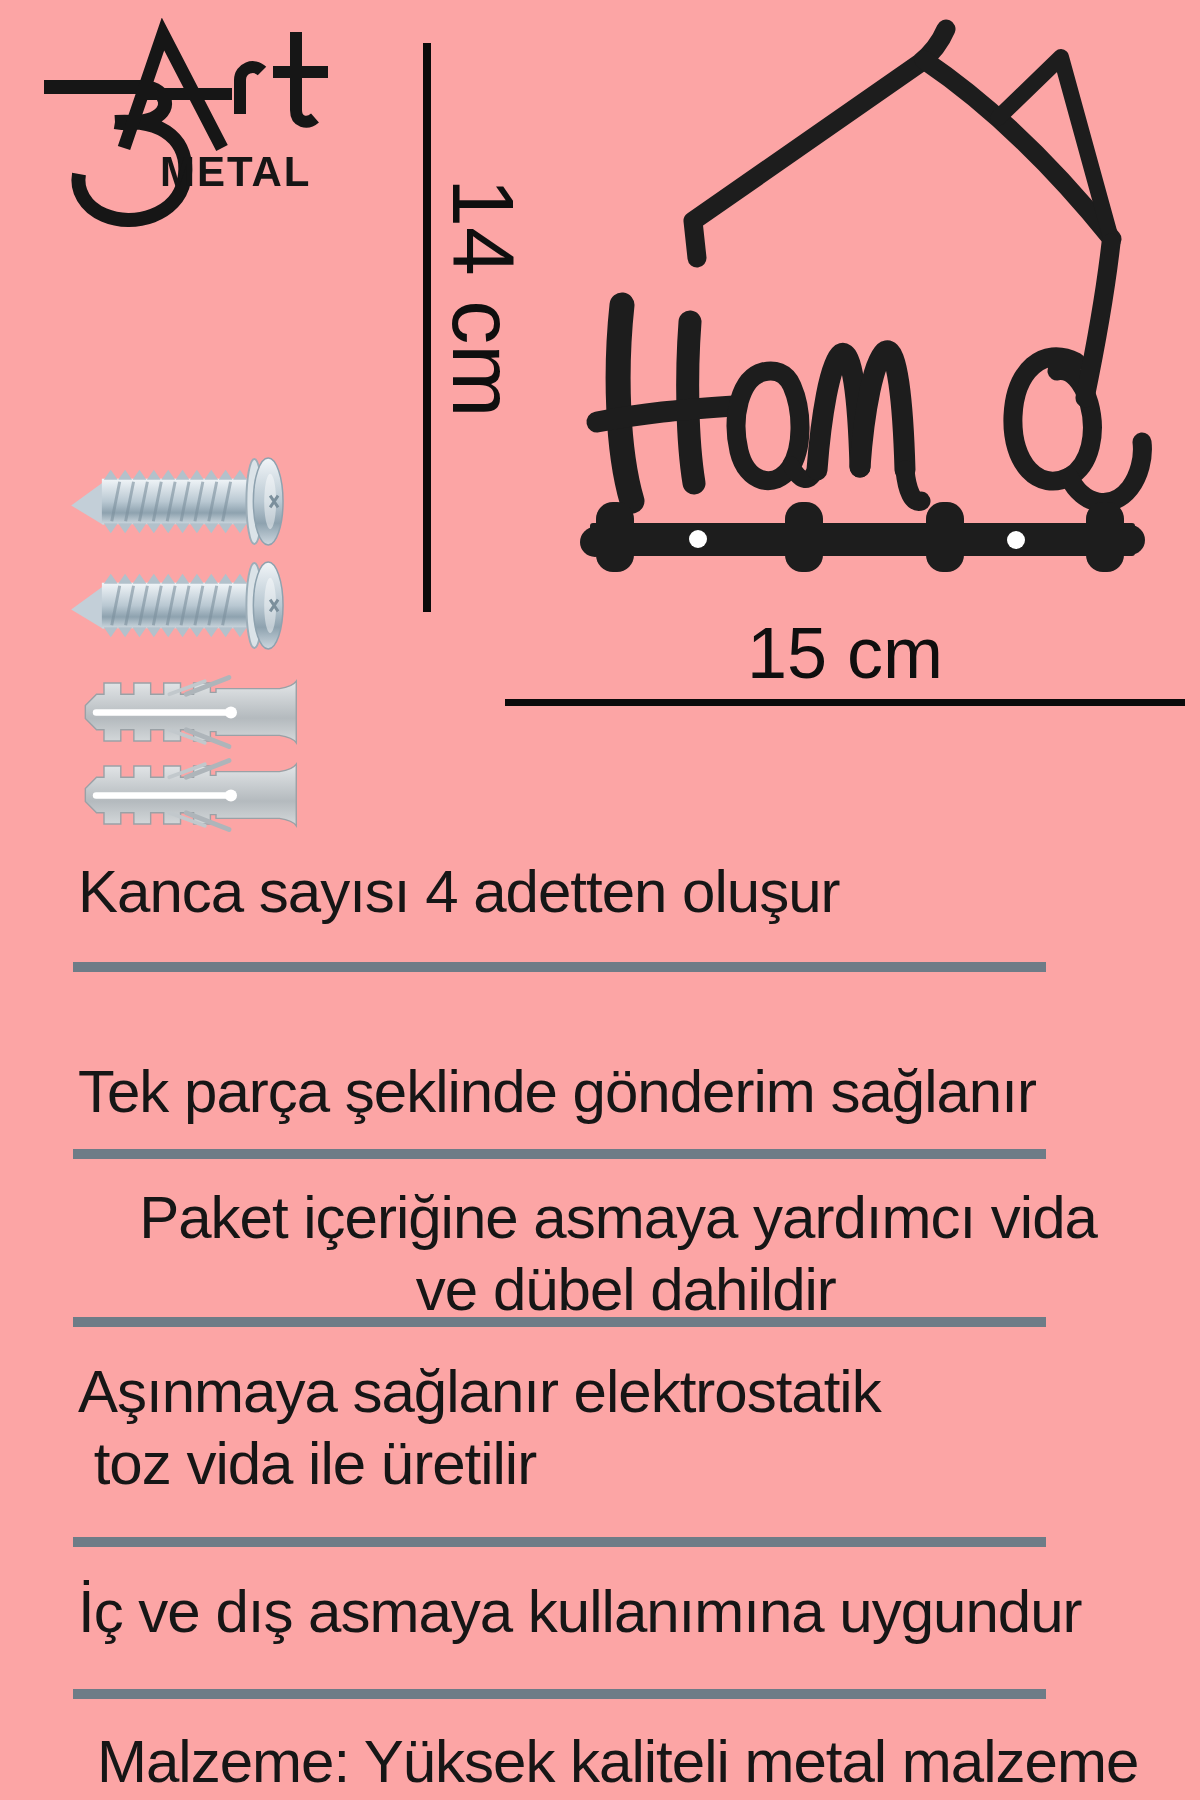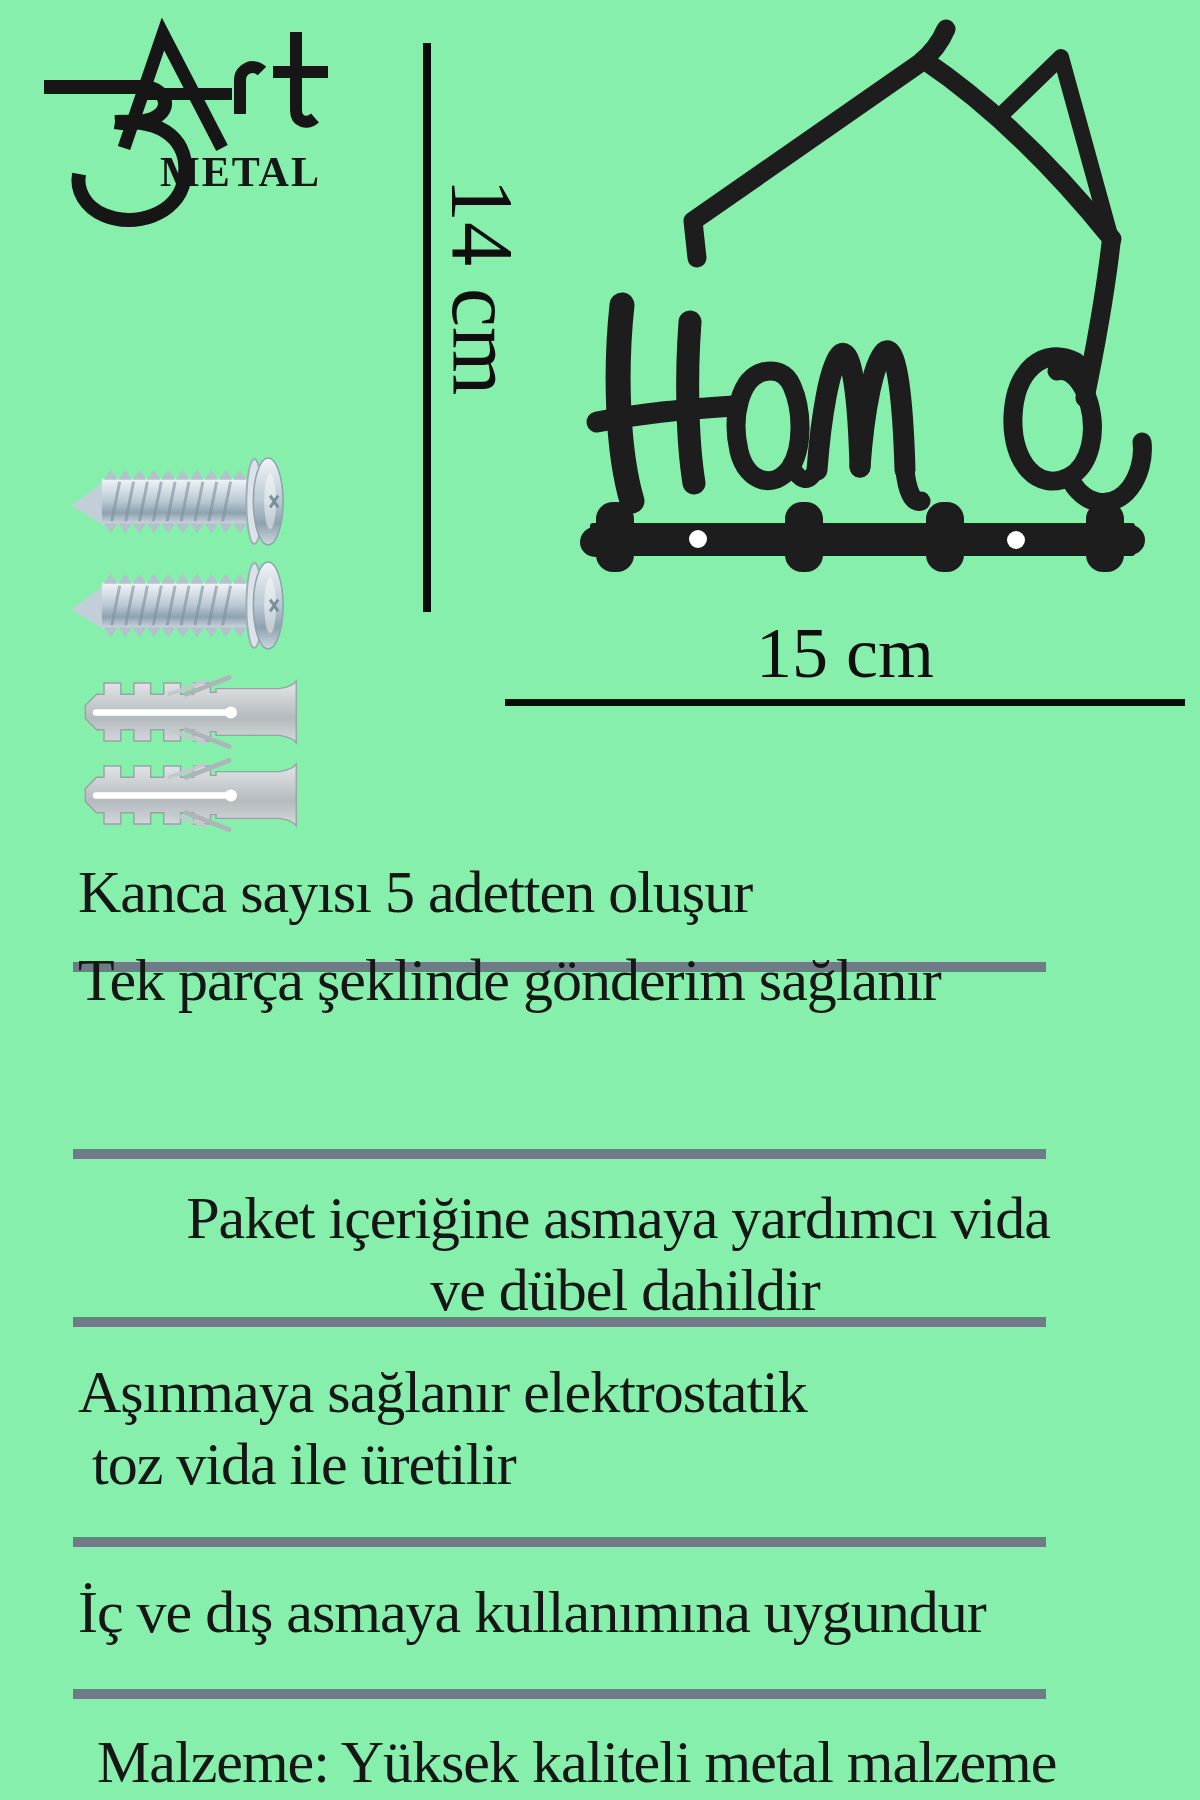--- a/index.html
+++ b/index.html
@@ -1,17 +1,17 @@
 <!DOCTYPE html>
 <html><head>
 <meta charset="utf-8">
 <style>
   html,body{margin:0;padding:0;background:#ffffff;}
-  .canvas{position:relative;width:1200px;height:1800px;background:#86efac;overflow:hidden;
-          font-family:Liberation Serif, serif;color:#191919;}
+  .canvas{position:relative;width:1200px;height:1800px;background:#fca5a5;overflow:hidden;
+          font-family:Liberation Sans, sans-serif;color:#191919;}
   .abs{position:absolute;}
   
   .vline{position:absolute;left:423px;top:43px;width:8px;height:569px;background:#0a0a0a;}
   .vdim{position:absolute;left:432px;top:178px;height:260px;
         writing-mode:vertical-rl;font-size:88px;letter-spacing:0;color:#0f0f0f;}
   .hdim{position:absolute;left:505px;top:612px;width:680px;text-align:center;
         font-size:72px;color:#0f0f0f;}
   .hline{position:absolute;left:505px;top:699px;width:680px;height:7px;background:#0a0a0a;}
   
   .feature{position:absolute;left:78px;width:1080px;font-size:60px;letter-spacing:-1px;
@@ -126,25 +126,25 @@
     <use href="#screw-shape"></use>
   </svg>
   <svg class="abs" style="left:68px;top:670px;" width="240" height="84" viewBox="0 0 240 90">
     <use href="#dowel-shape"></use>
   </svg>
   <svg class="abs" style="left:68px;top:753px;" width="240" height="84" viewBox="0 0 240 90">
     <use href="#dowel-shape"></use>
   </svg>
 
   <div class="feature" style="top:856px;">
-    <div class="feature-line">Kanca sayısı 5 adetten oluşur</div>
+    <div class="feature-line">Kanca sayısı 4 adetten oluşur</div>
   </div>
   <div class="divider" style="top:962px;"></div>
 
-  <div class="feature" style="top:944px;">
+  <div class="feature" style="top:1056px;">
     <div class="feature-line">Tek parça şeklinde gönderim sağlanır</div>
   </div>
   <div class="divider" style="top:1149px;"></div>
 
   <div class="feature" style="top:1182px;text-align:center;">
     <div class="feature-line">Paket içeriğine asmaya yardımcı vida</div>
     <div class="feature-line"> ve dübel dahildir</div>
   </div>
   <div class="divider" style="top:1317px;"></div>
 

